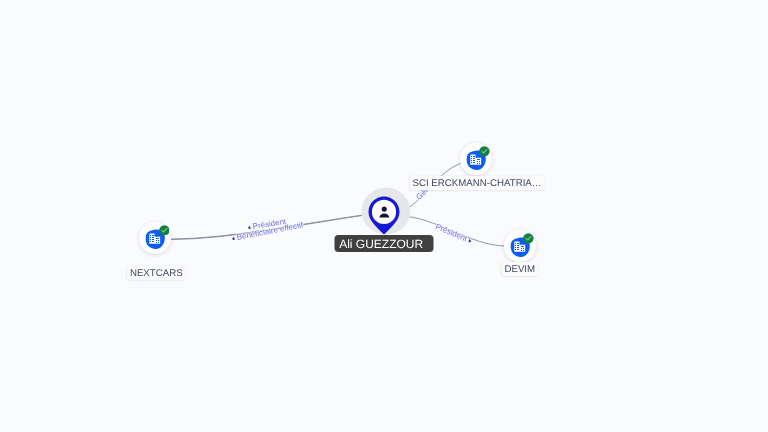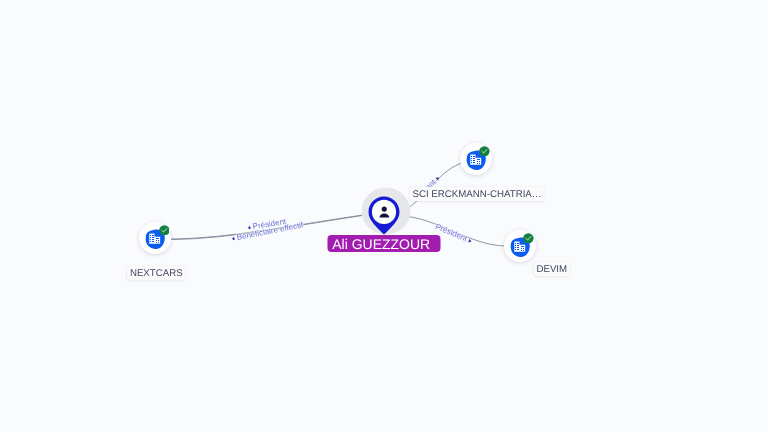--- a/index.html
+++ b/index.html
@@ -11,22 +11,22 @@
   .node{position:absolute;transform:translate(-50%,-50%);}
   .pinwrap{position:absolute;}
   .halo{position:absolute;border-radius:50%;background:#e6e7e9;transform:translate(-50%,-50%);filter:blur(0.6px);}
   .cnode{width:32px;height:32px;border-radius:50%;background:#ffffff;
          box-shadow:0 1px 4px rgba(30,40,80,.16);position:relative;}
   .badge{position:absolute;left:19.7px;top:2.4px;width:10.7px;height:10.7px;line-height:0;}
   .badge svg,.cnode>svg{display:block;}
   .nlabel{position:absolute;transform:translateX(-50%);background:#fbfbfc;
           border-radius:4px;padding:0 2.8px;color:#424a62;font-size:9.7px;white-space:nowrap;
           box-shadow:0 0.5px 2px rgba(40,50,80,.09);line-height:16.2px;height:13.7px;box-sizing:border-box;}
-  .plabel{position:absolute;transform:translateX(-50%);background:#a21caf;border-radius:4px;
-          padding:0 10.5px 0 4.5px;color:#ffffff;font-size:14px;white-space:nowrap;line-height:18.6px;height:16.2px;
+  .plabel{position:absolute;transform:translateX(-50%);background:#404040;border-radius:4px;
+          padding:0 10.5px 0 4.5px;color:#ffffff;font-size:12px;white-space:nowrap;line-height:18.6px;height:16.2px;
           box-sizing:border-box;text-align:center;}
   .elabel{position:absolute;color:#6f74d8;font-size:8px;line-height:8px;white-space:nowrap;
           transform-origin:0 0;
           text-shadow:0 0 2px #fafbfd,0 0 2px #fafbfd,0 0 3px #fafbfd,0 0 3px #fafbfd,0 0 1px #fafbfd;}
   .elabel .arw{vertical-align:-0.3px;}
 </style>
 </head>
 <body>
 
 <div id="graph">
@@ -146,16 +146,16 @@
               <circle cx="24" cy="24" r="23.4" fill="#13803f"></circle>
               <path d="M13.6 24.6 L20.8 31.6 L34.6 16.2" fill="none" stroke="#ffffff" stroke-width="3.4" stroke-linecap="round" stroke-linejoin="round"></path>
             </svg>
           </span>
         </div>
       </div>
     </div>
   <div id="node-label-layer" class="layer">
       <div class="nlabel" style="left: 156.3px; top: 266px;">NEXTCARS</div>
       <div class="plabel" style="left: 384.2px; top: 235.4px;">Ali GUEZZOUR</div>
-      <div class="nlabel" style="left: 477px; top: 187px;">SCI ERCKMANN-CHATRIA…</div>
-      <div class="nlabel" style="left: 519.8px; top: 262px; margin-left: 32px;">DEVIM</div>
+      <div class="nlabel" style="left: 477px; top: 176px;">SCI ERCKMANN-CHATRIA…</div>
+      <div class="nlabel" style="left: 519.8px; top: 262px;">DEVIM</div>
     </div>
 </div>
 
 </body></html>

